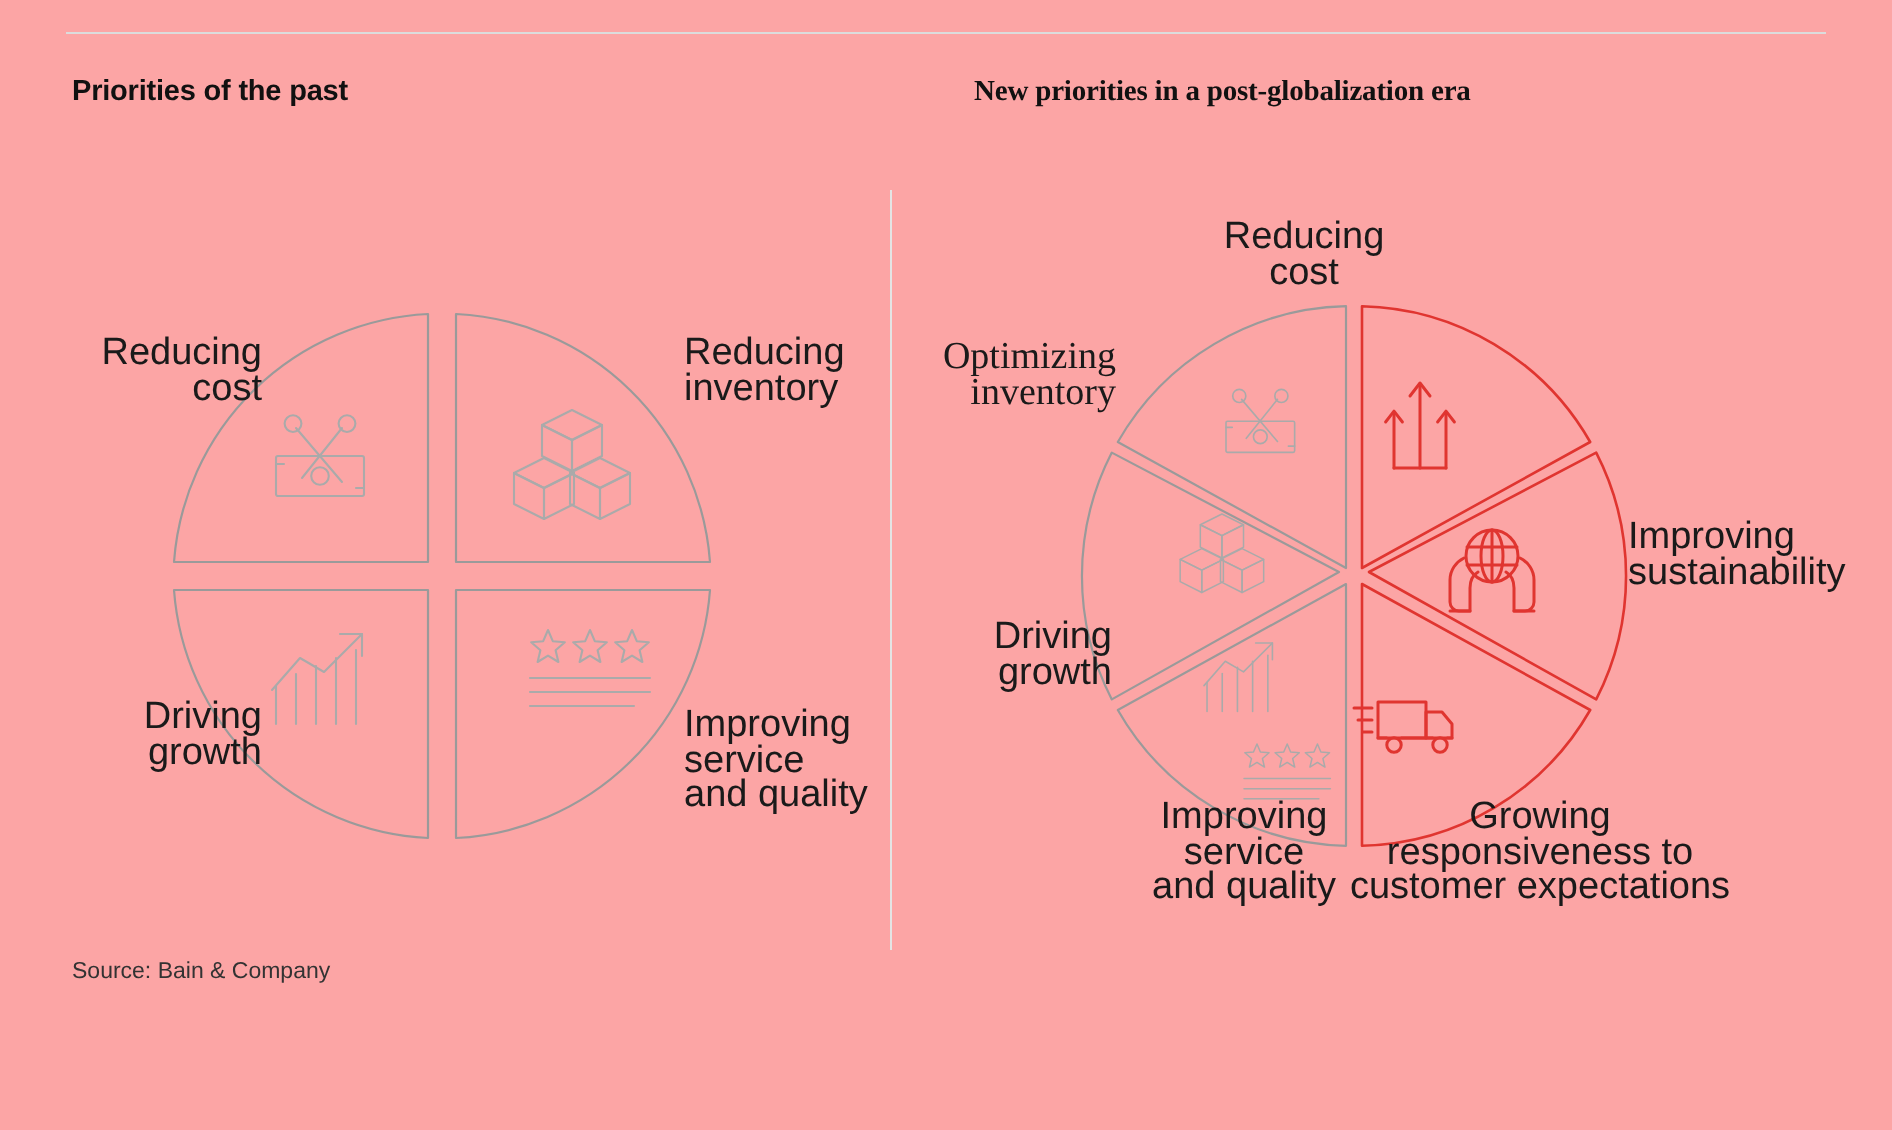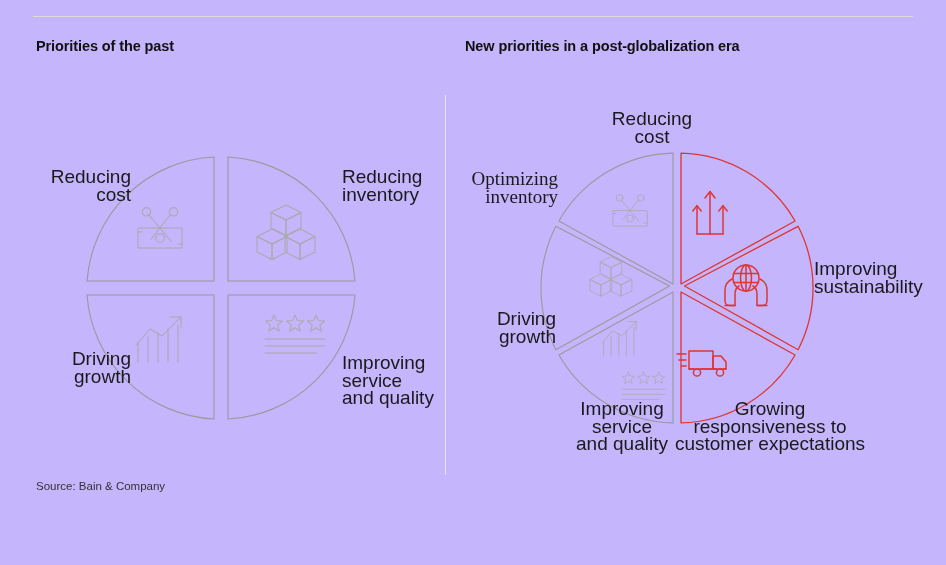--- a/index.html
+++ b/index.html
@@ -13,21 +13,21 @@
     font-family: "Liberation Sans", sans-serif;
     color: #1a1a1a;
     position: relative;
     overflow: hidden;
   }
   .page {
     position: absolute;
     left: 0; top: 0;
     width: 946px;
     height: 565px;
-    background: #c4b5fd;
+    background: #fca5a5;
   }
   .top-rule {
     position: absolute;
     left: 33px;
     top: 16px;
     width: 880px;
     height: 1px;
     background: #dcdcdc;
   }
   .panel-divider {
@@ -40,21 +40,21 @@
   }
   .title {
     position: absolute;
     font-size: 14.5px;
     font-weight: bold;
     color: #111111;
     letter-spacing: -0.1px;
     white-space: nowrap;
   }
   #title-left  { left: 36px;  top: 38px; }
-  #title-right { left: 465px; top: 38px; }
+  #title-right { left: 487px; top: 38px; font-family: Liberation Serif, serif; }
 
   .source {
     position: absolute;
     left: 36px;
     top: 480px;
     font-size: 11.5px;
     color: #333333;
   }
 
   .diagram {

